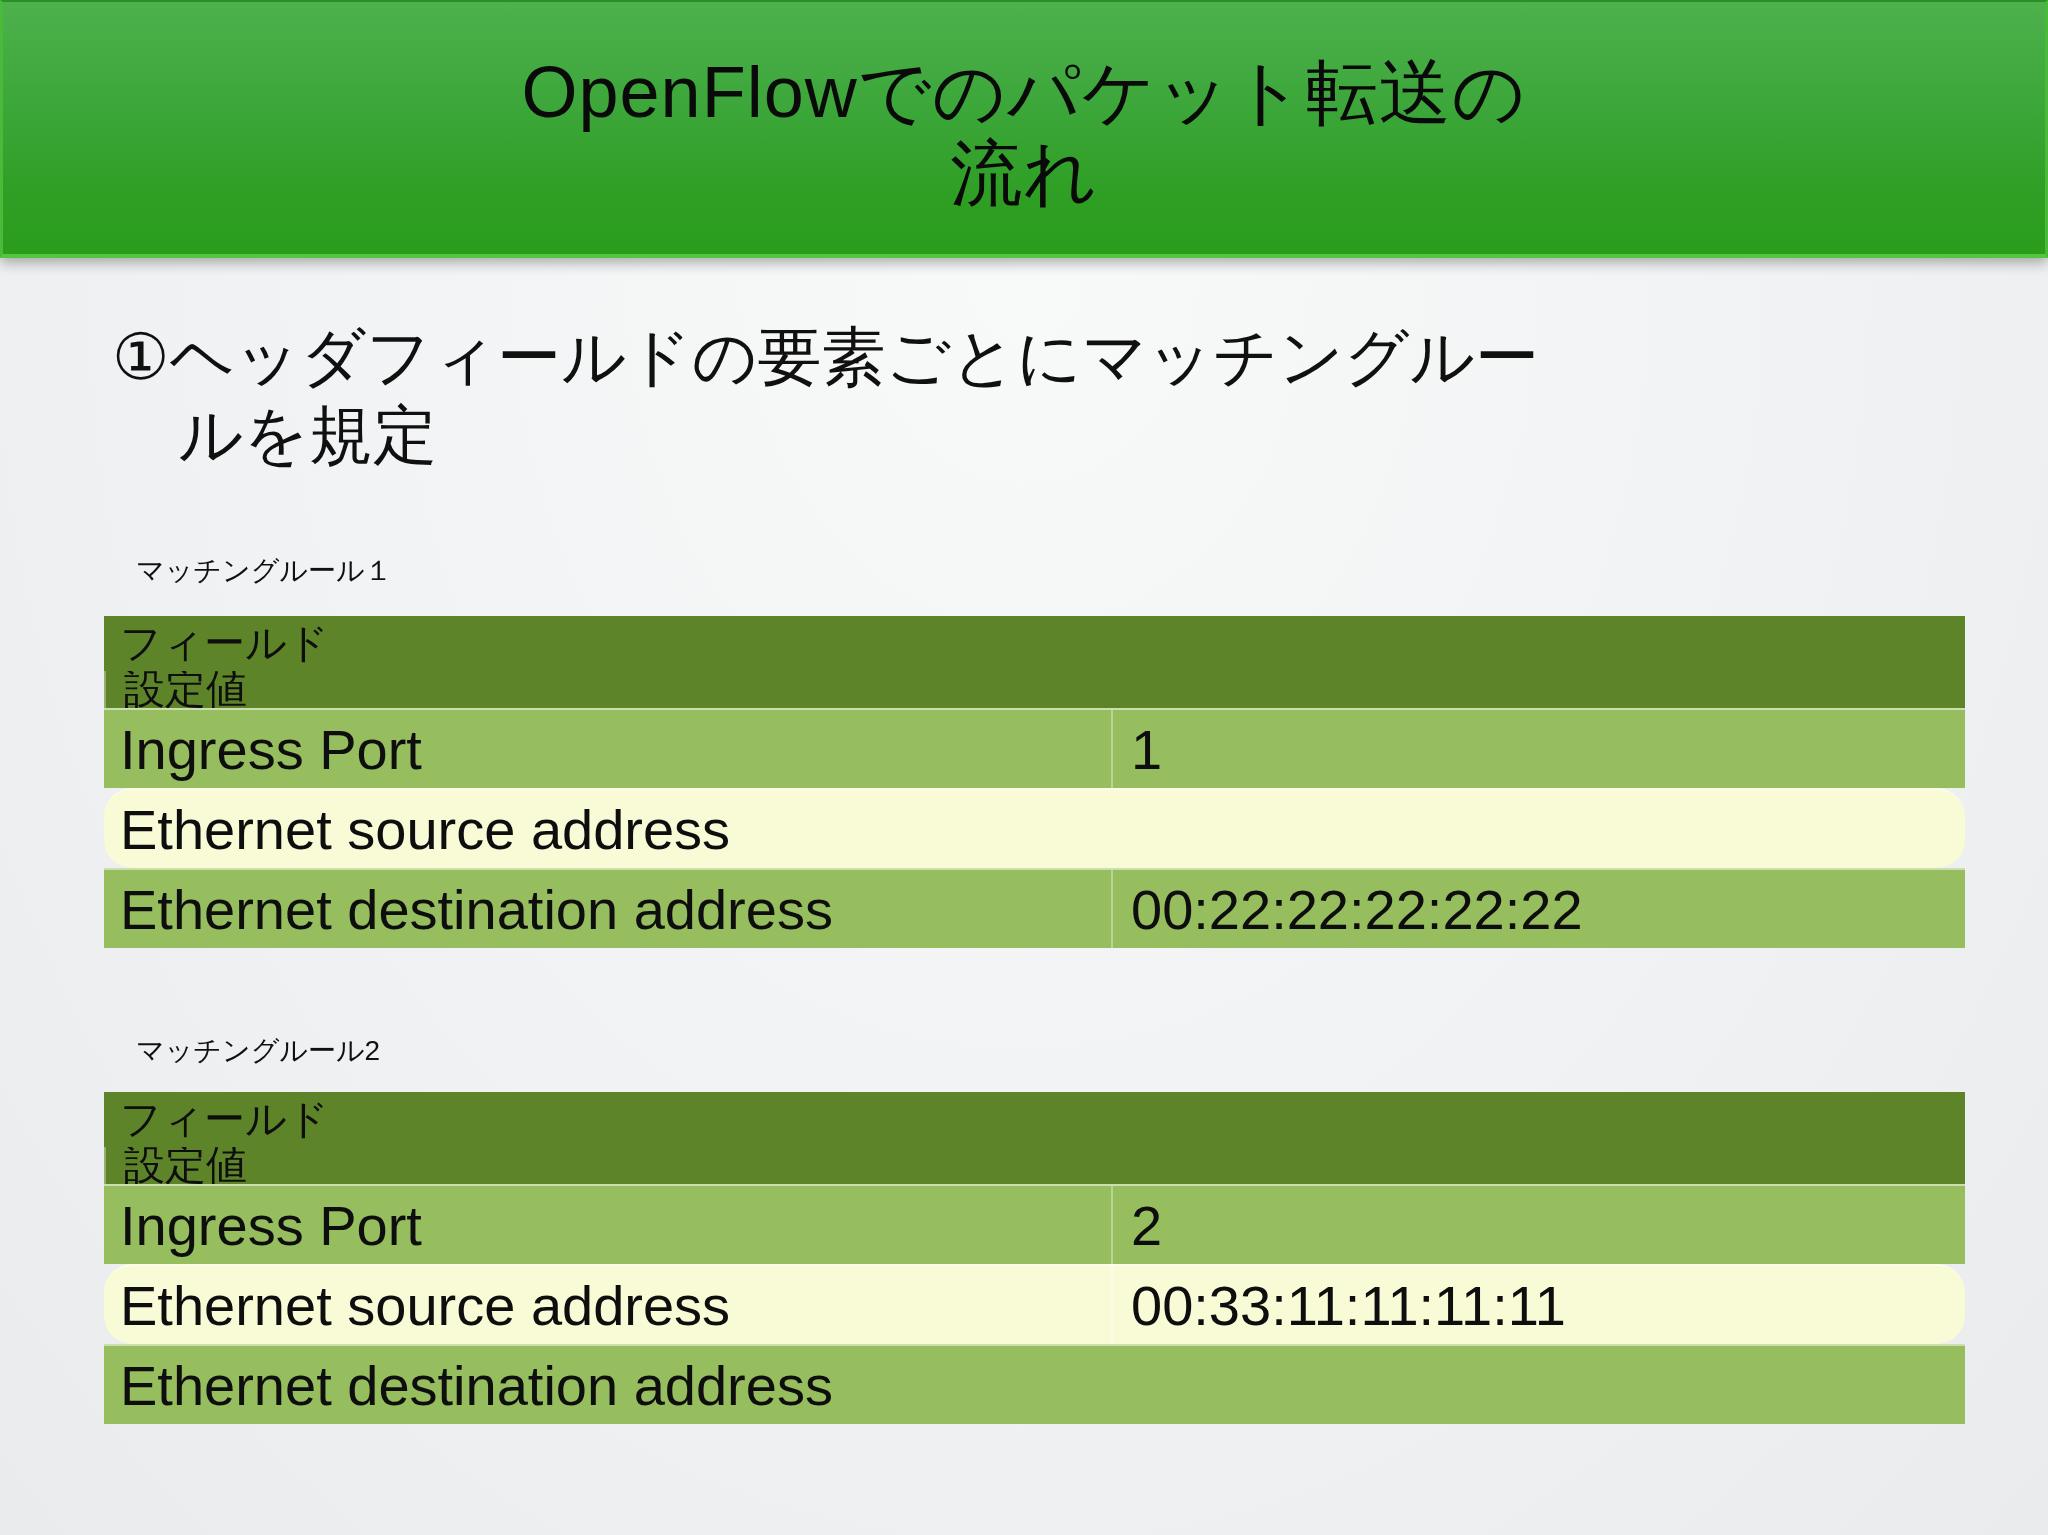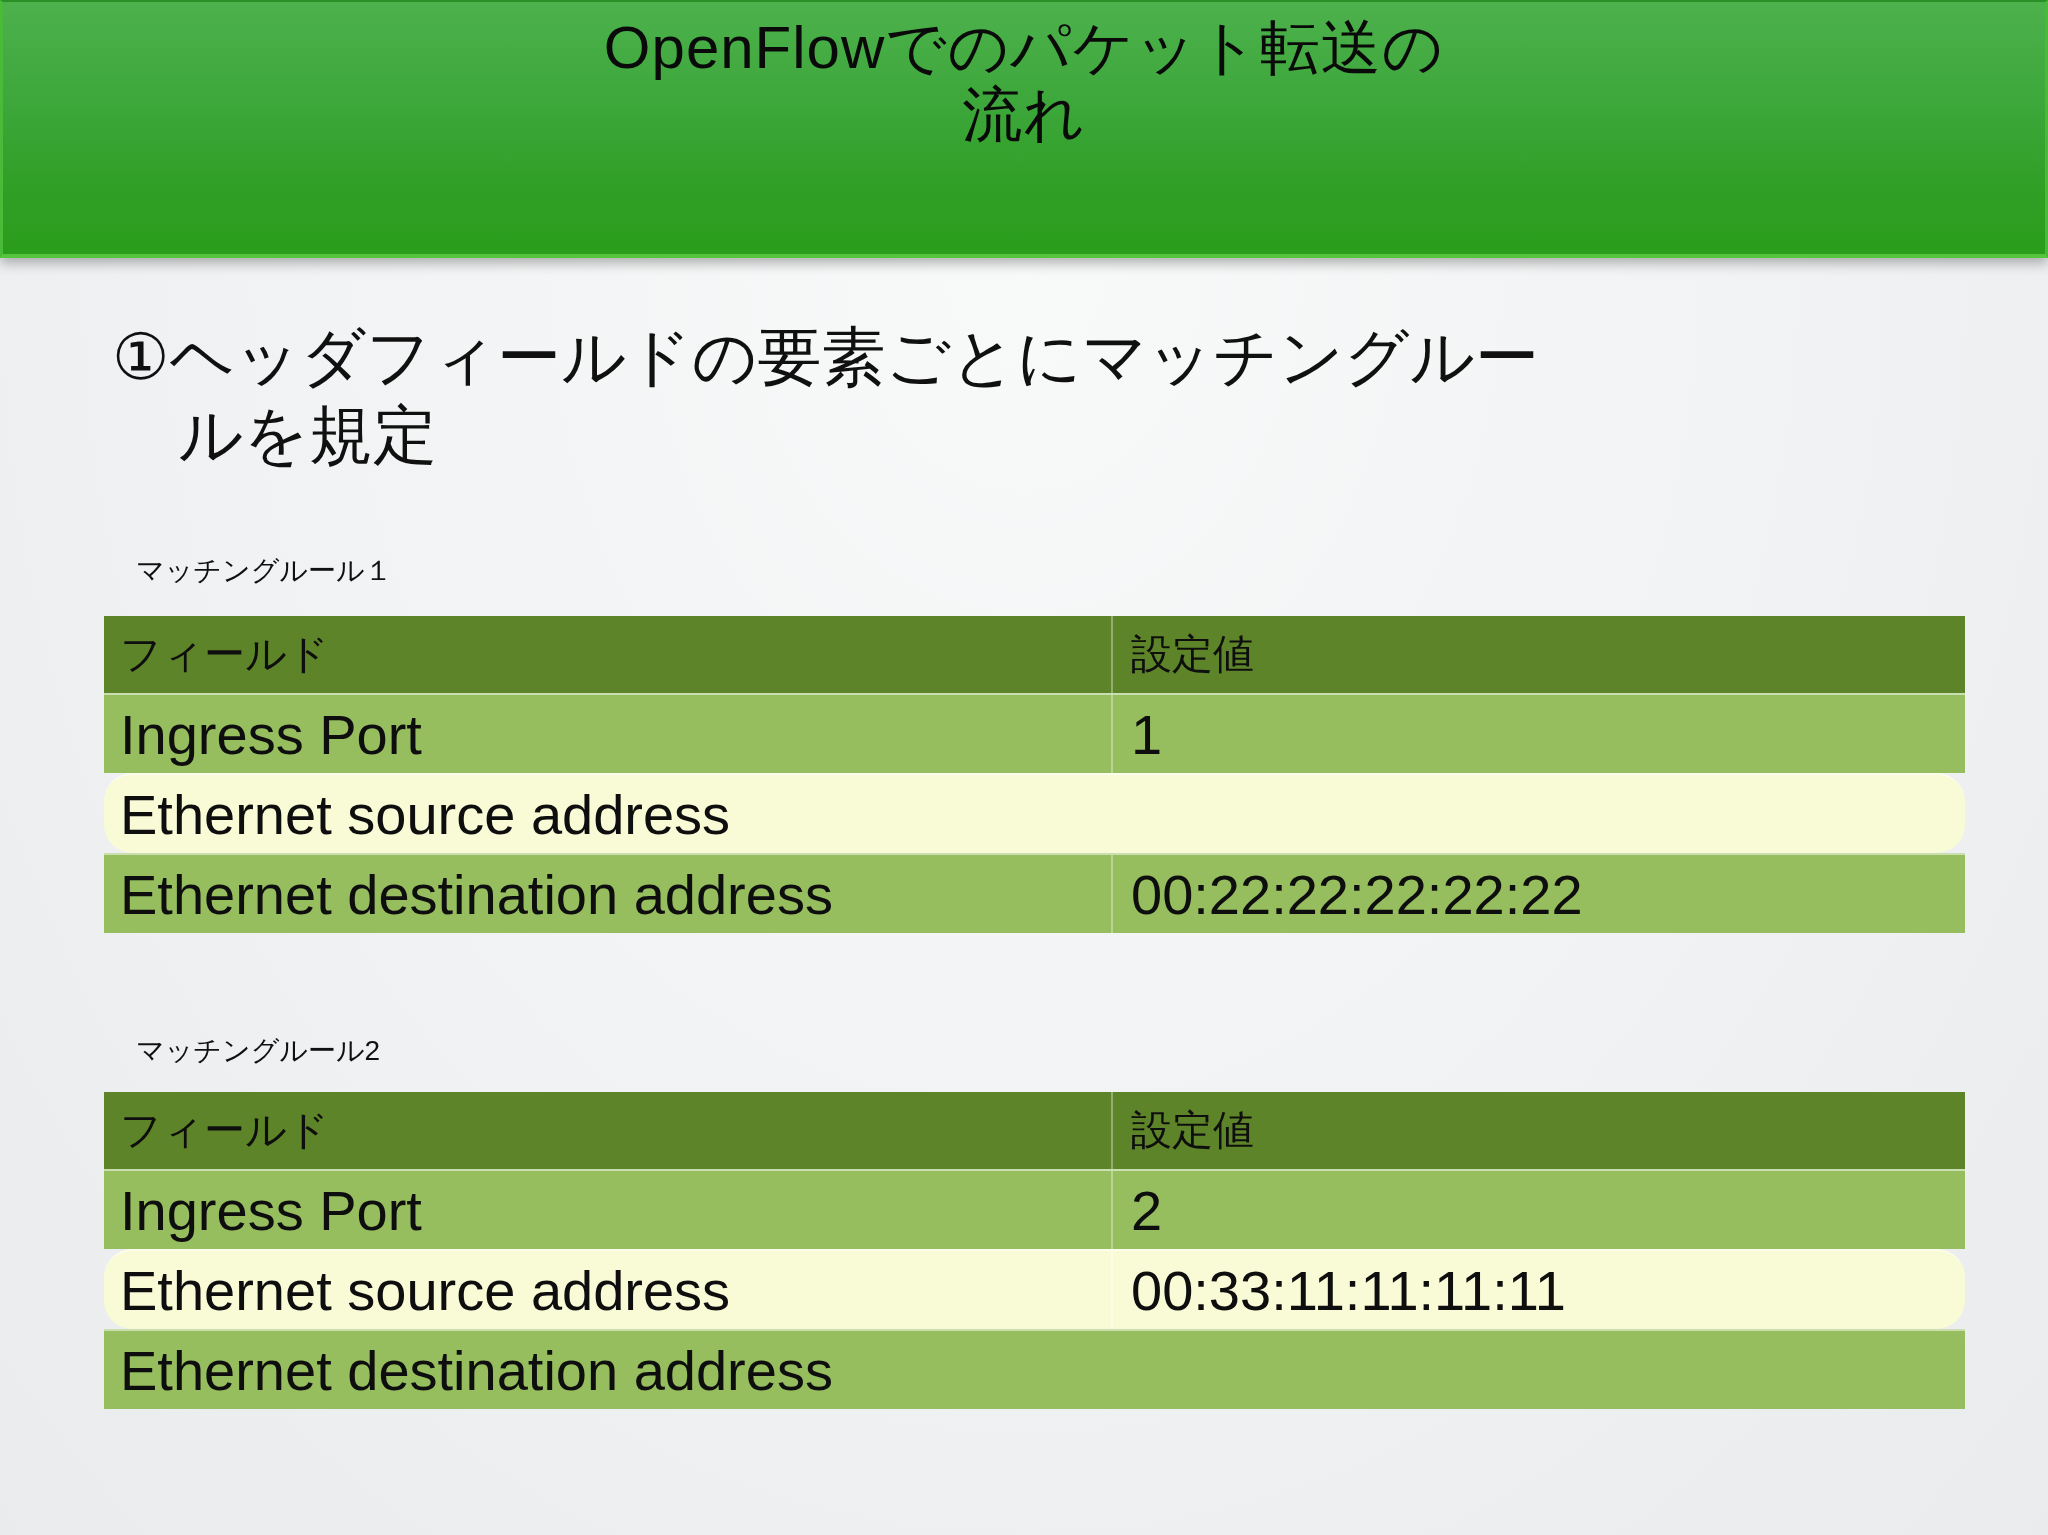--- a/index.html
+++ b/index.html
@@ -22,24 +22,25 @@
     border-top: 2px solid #2a8f24;
     border-left: 3px solid #49bb38;
     border-right: 3px solid #49bb38;
     border-bottom: 4px solid #55c53e;
     box-sizing: border-box;
     box-shadow: 0 5px 12px rgba(0,0,0,0.30);
     text-align: center;
   }
   .banner-title {
     padding-top: 12px;
-    font-size: 60px;
+    font-size: 72px;
     line-height: 1.12;
     color: #0a0a0a;
     letter-spacing: 1px;
+    margin-top: 38px;
   }
 
   
   .heading {
     position: absolute;
     left: 112px; top: 318px; width: 1500px;
     font-size: 64px; line-height: 1.22; color: #101010;
   }
   .heading .line2 { padding-left: 66px; }
 
@@ -52,21 +53,21 @@
   .lbl2 { top: 1032px; }
 
   .tbl {
     position: absolute; left: 104px; width: 1861px;
     box-sizing: border-box;
   }
   .tbl1 { top: 616px; }
   .tbl2 { top: 1092px; }
 
   .tr { display: flex; height: 80px; box-sizing: border-box; }
-  .tr.head { height: 77px; background: #5d8428; }
+  .tr.head { height: 92px; background: #5d8428; flex-direction: column; }
   .tr + .tr { border-top: 2px solid rgba(255,255,255,0.50); }
   .row-green  { background: #96bd5e; }
   .row-yellow { background: #f9fad6; border-radius: 28px; }
 
   .td {
     display: flex; align-items: center;
     font-size: 56px; color: #0e0e0e;
     box-sizing: border-box;
     white-space: nowrap; overflow: hidden;
   }

